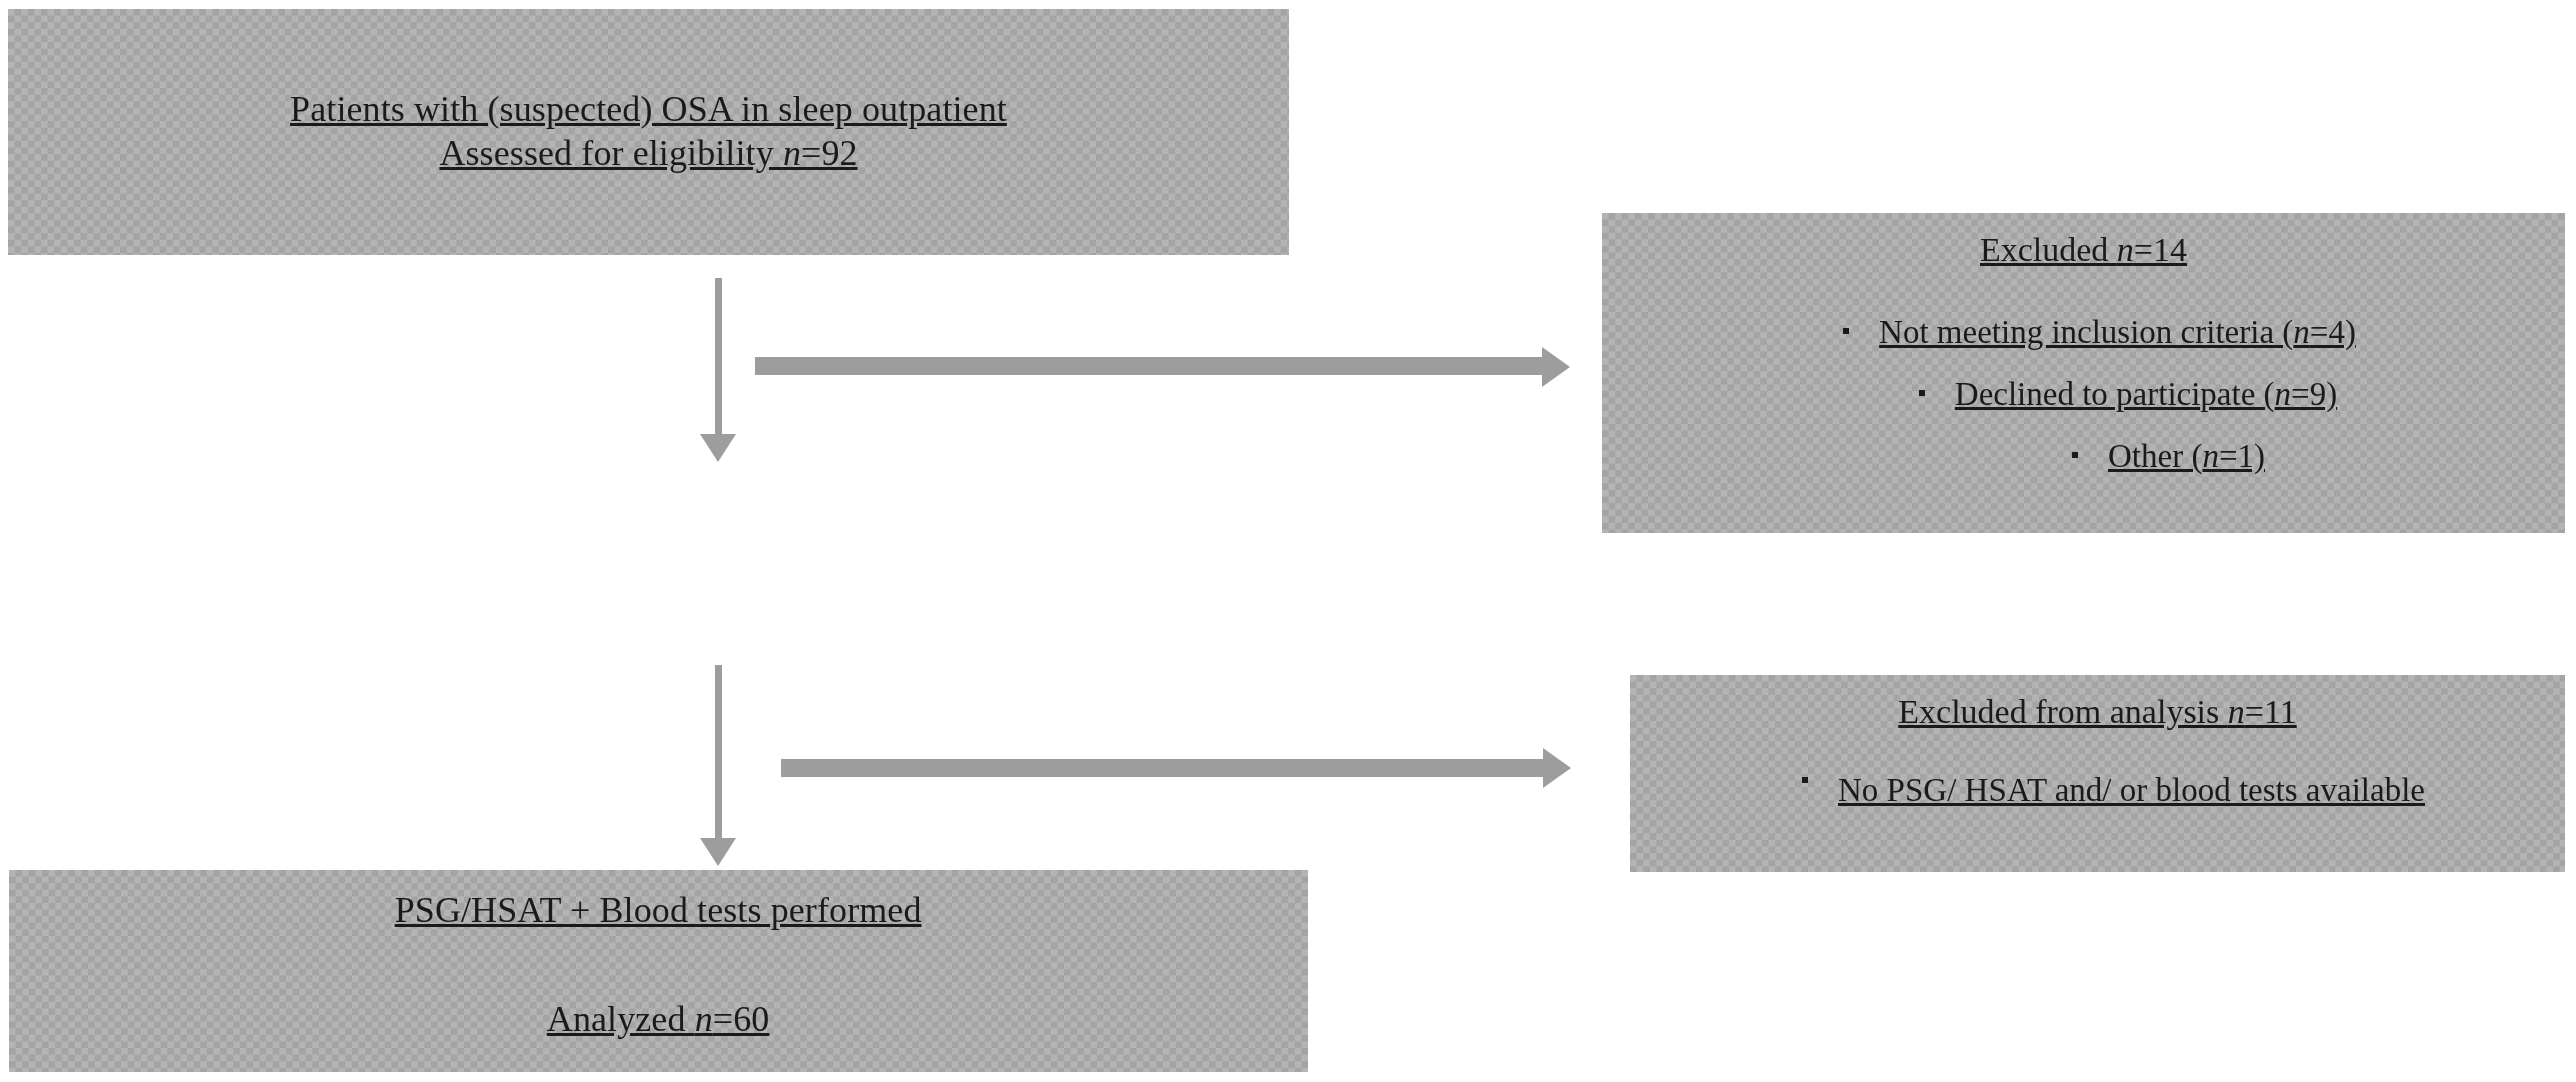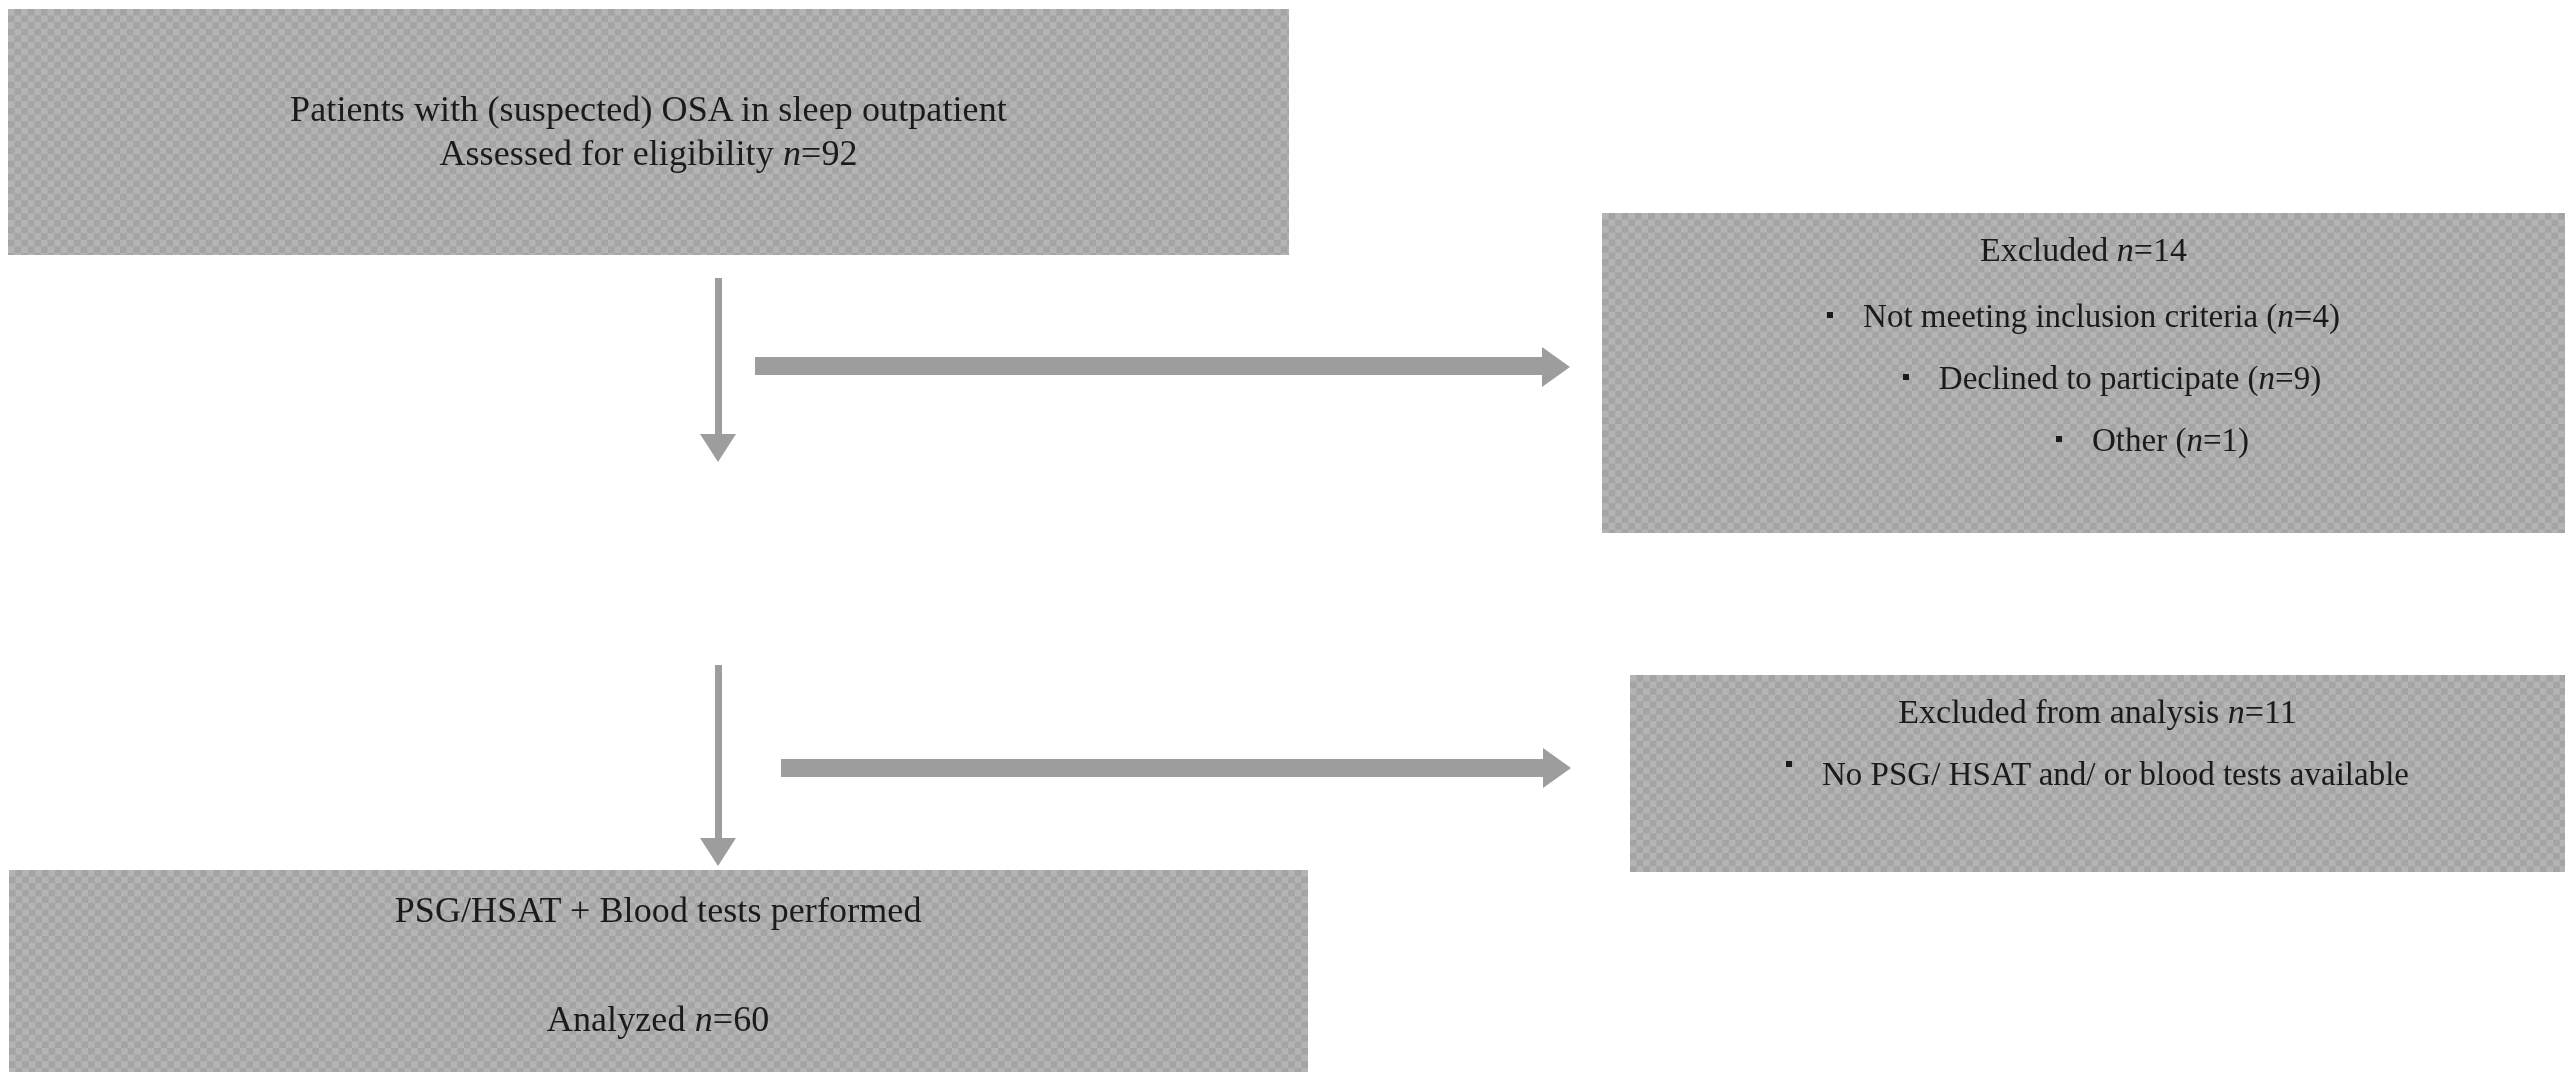--- a/index.html
+++ b/index.html
@@ -26,20 +26,21 @@
       linear-gradient(45deg, rgba(150,150,150,.55) 25%, transparent 25%, transparent 75%, rgba(150,150,150,.55) 75%),
       linear-gradient(45deg, rgba(150,150,150,.55) 25%, transparent 25%, transparent 75%, rgba(150,150,150,.55) 75%);
     background-size: 13.2px 13.2px;
     background-position: 0 0, 6.6px 6.6px;
     display: flex;
     flex-direction: column;
     justify-content: center;
     align-items: flex-start;
     text-align: center;
     padding: 6.6px 17px;
+    text-decoration: underline;
   }
 
   .box-line {
     display: block;
     width: 100%;
     font-size: 36px;
     line-height: 1.22;
     letter-spacing: 0.1px;
     text-align: center;
   }
@@ -55,21 +56,21 @@
   .excl-title {
     display: block;
     width: 100%;
     text-align: center;
     font-size: 34px;
     line-height: 1.2;
     margin-bottom: 26.5px;
   }
   .excl-list {
     list-style: none;
-    margin: 0;
+    margin: 16px;
     padding: 0;
     width: 100%;
   }
   .excl-list li {
     display: block;
     font-size: 33px;
     line-height: 1.2;
     margin-bottom: 22.5px;
     position: relative;
   }

